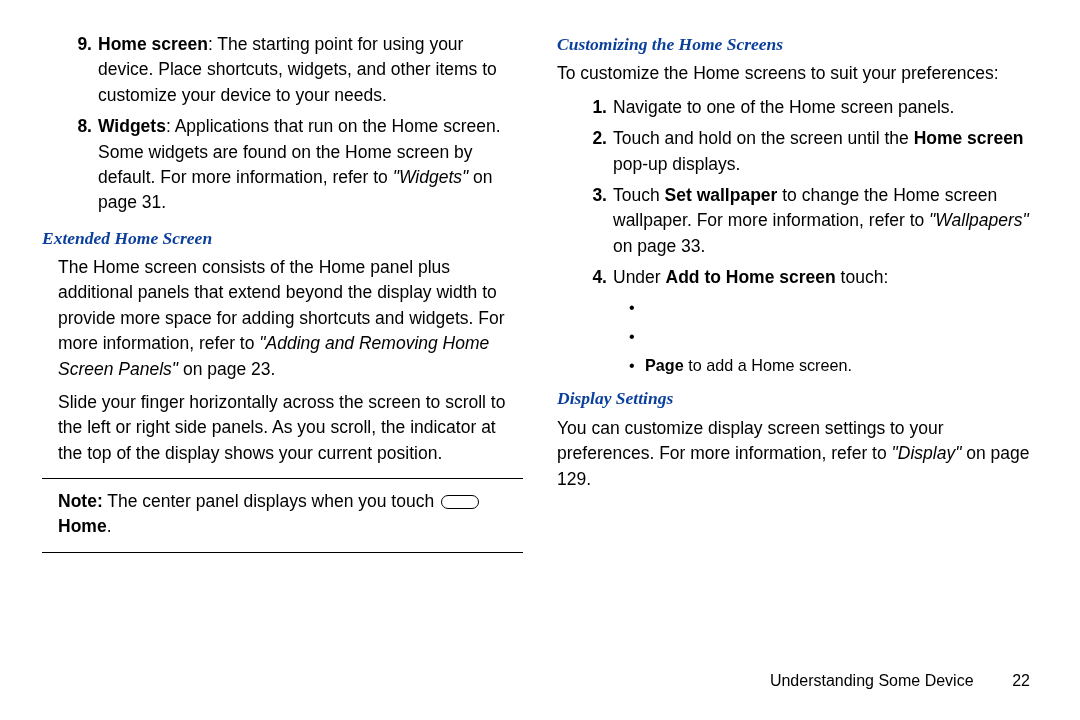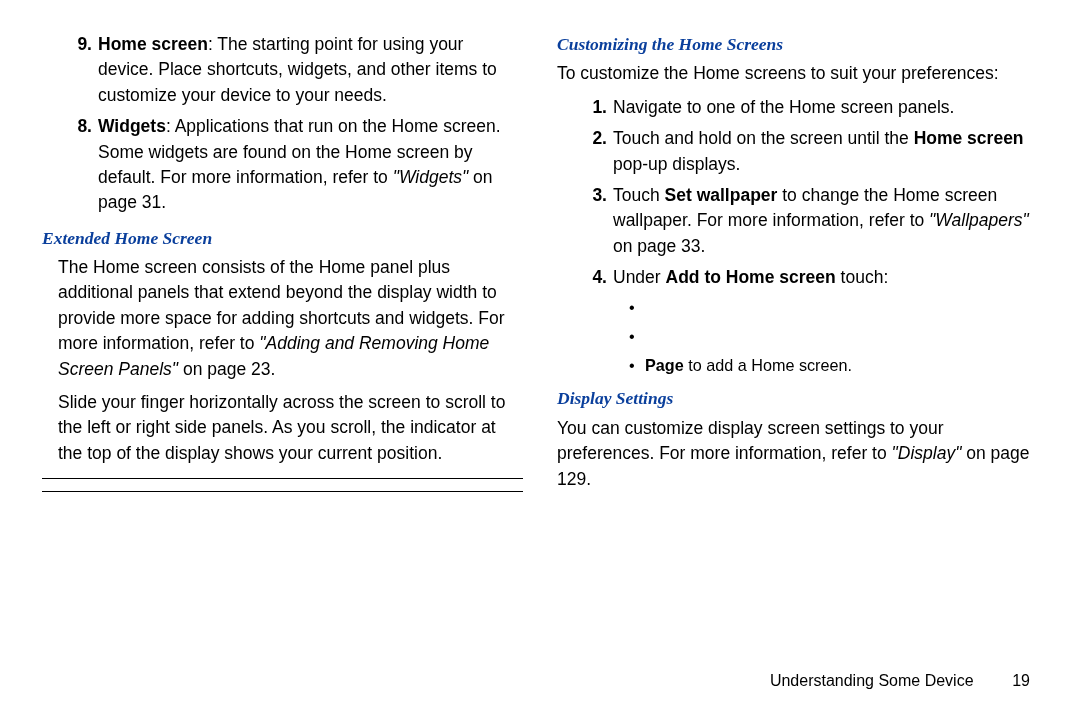--- a/index.html
+++ b/index.html
@@ -93,20 +93,23 @@
     <div class="sect-h">Extended Home Screen</div>
 
     <div class="para para-top">
       <span>The Home screen consists of the Home panel plus additional panels that extend beyond the display width to provide more space for adding shortcuts and widgets. For more information, refer to </span><span class="ital">"Adding and Removing Home Screen Panels"</span><span> on page 23.</span>
     </div>
 
     <div class="para">Slide your finger horizontally across the screen to scroll to the left or right side panels. As you scroll, the indicator at the top of the display shows your current position.</div>
 
     <hr class="rule">
 
+    <div class="note-line">
+      <span class="bold">Note:</span><span> The center panel displays when you touch </span><span class="home-btn"></span> <span class="bold">Home</span><span>.</span>
+    </div>
 
     <hr class="rule">
   </div>
 
   <div class="col">
 
     <div class="sect-h" style="margin-top:0">Customizing the Home Screens</div>
 
     <div class="para para-top" style="padding-left:0">To customize the Home screens to suit your preferences:</div>
 
@@ -153,14 +156,14 @@
 
     <div class="para para-top" style="padding-left:0">
       <span>You can customize display screen settings to your preferences. For more information, refer to </span><span class="ital">"Display"</span><span> on page 129.</span>
     </div>
 
   </div>
 </div>
 
 <div class="footer">
   <span>Understanding Some Device</span>
-  <span class="pgnum">19</span>
+  <span class="pgnum">22</span>
 </div>
 
 </body></html>

